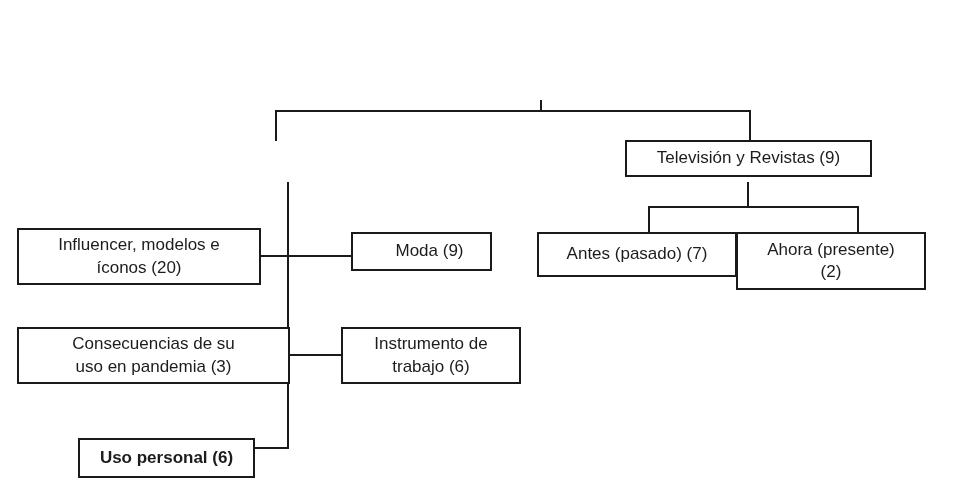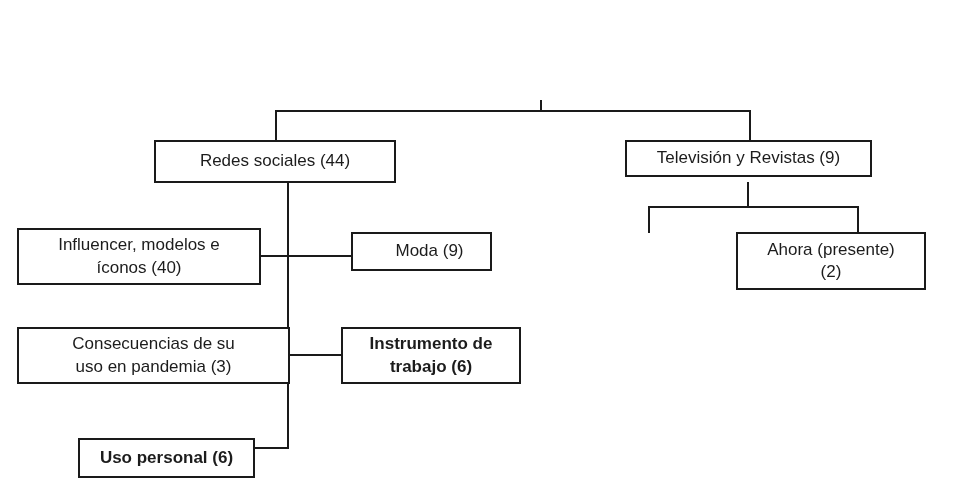--- a/index.html
+++ b/index.html
@@ -55,34 +55,34 @@
   <div class="connector h" style="left:254px; top:354px; width:34px;"></div>
   <div class="connector h" style="left:287px; top:354px; width:55px;"></div>
   <div class="connector h" style="left:254px; top:447px; width:35px;"></div>
 
   <div class="connector v" style="left:747px; top:182px; height:26px;"></div>
   <div class="connector h" style="left:648px; top:206px; width:211px;"></div>
   <div class="connector v" style="left:648px; top:206px; height:27px;"></div>
   <div class="connector v" style="left:857px; top:206px; height:27px;"></div>
 
 
-  <div class="node" style="left:154px; top:140px; width:242px; height:43px;">Redes sociales (44)</div>
 
   <div class="node" style="left:625px; top:140px; width:247px; height:37px;">Televisión y Revistas (9)</div>
 
   <div class="node" style="left:17px; top:228px; width:244px; height:57px;">Influencer, modelos e
-íconos (40)</div>
+íconos (20)</div>
 
   <div class="node" style="left:351px; top:232px; width:141px; height:39px;padding-left:24px;">Moda (9)</div>
 
+  <div class="node" style="left:537px; top:232px; width:200px; height:45px;">Antes (pasado) (7)</div>
 
   <div class="node" style="left:736px; top:232px; width:190px; height:58px;">Ahora (presente)
 (2)</div>
 
   <div class="node" style="left:17px; top:327px; width:273px; height:57px;">Consecuencias de su
 uso en pandemia (3)</div>
 
-  <div class="node" style="left:341px; top:327px; width:180px; height:57px;font-weight:bold;">Instrumento de
+  <div class="node" style="left:341px; top:327px; width:180px; height:57px;">Instrumento de
 trabajo (6)</div>
 
   <div class="node" style="left:78px; top:438px; width:177px; height:40px;font-weight:bold;">Uso personal (6)</div>
 
 </div>
 
 </body></html>

